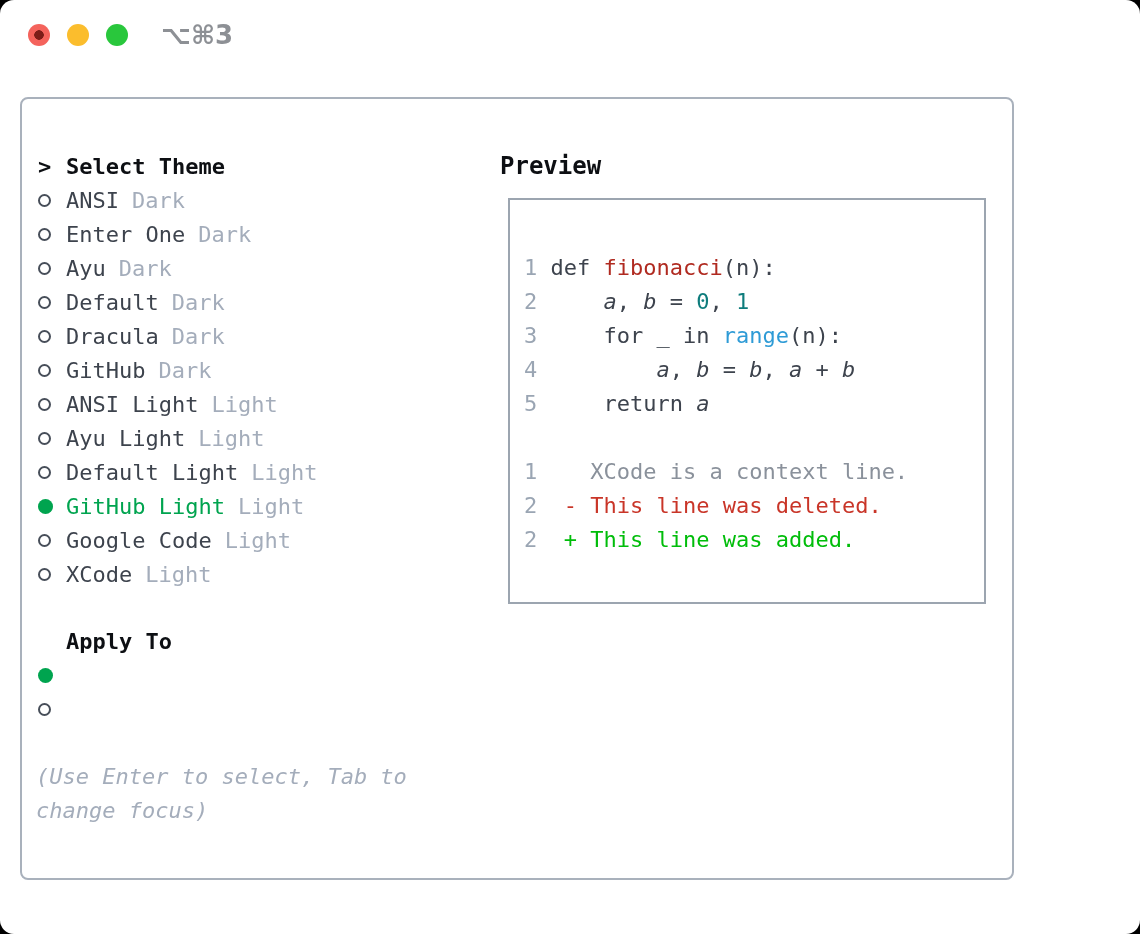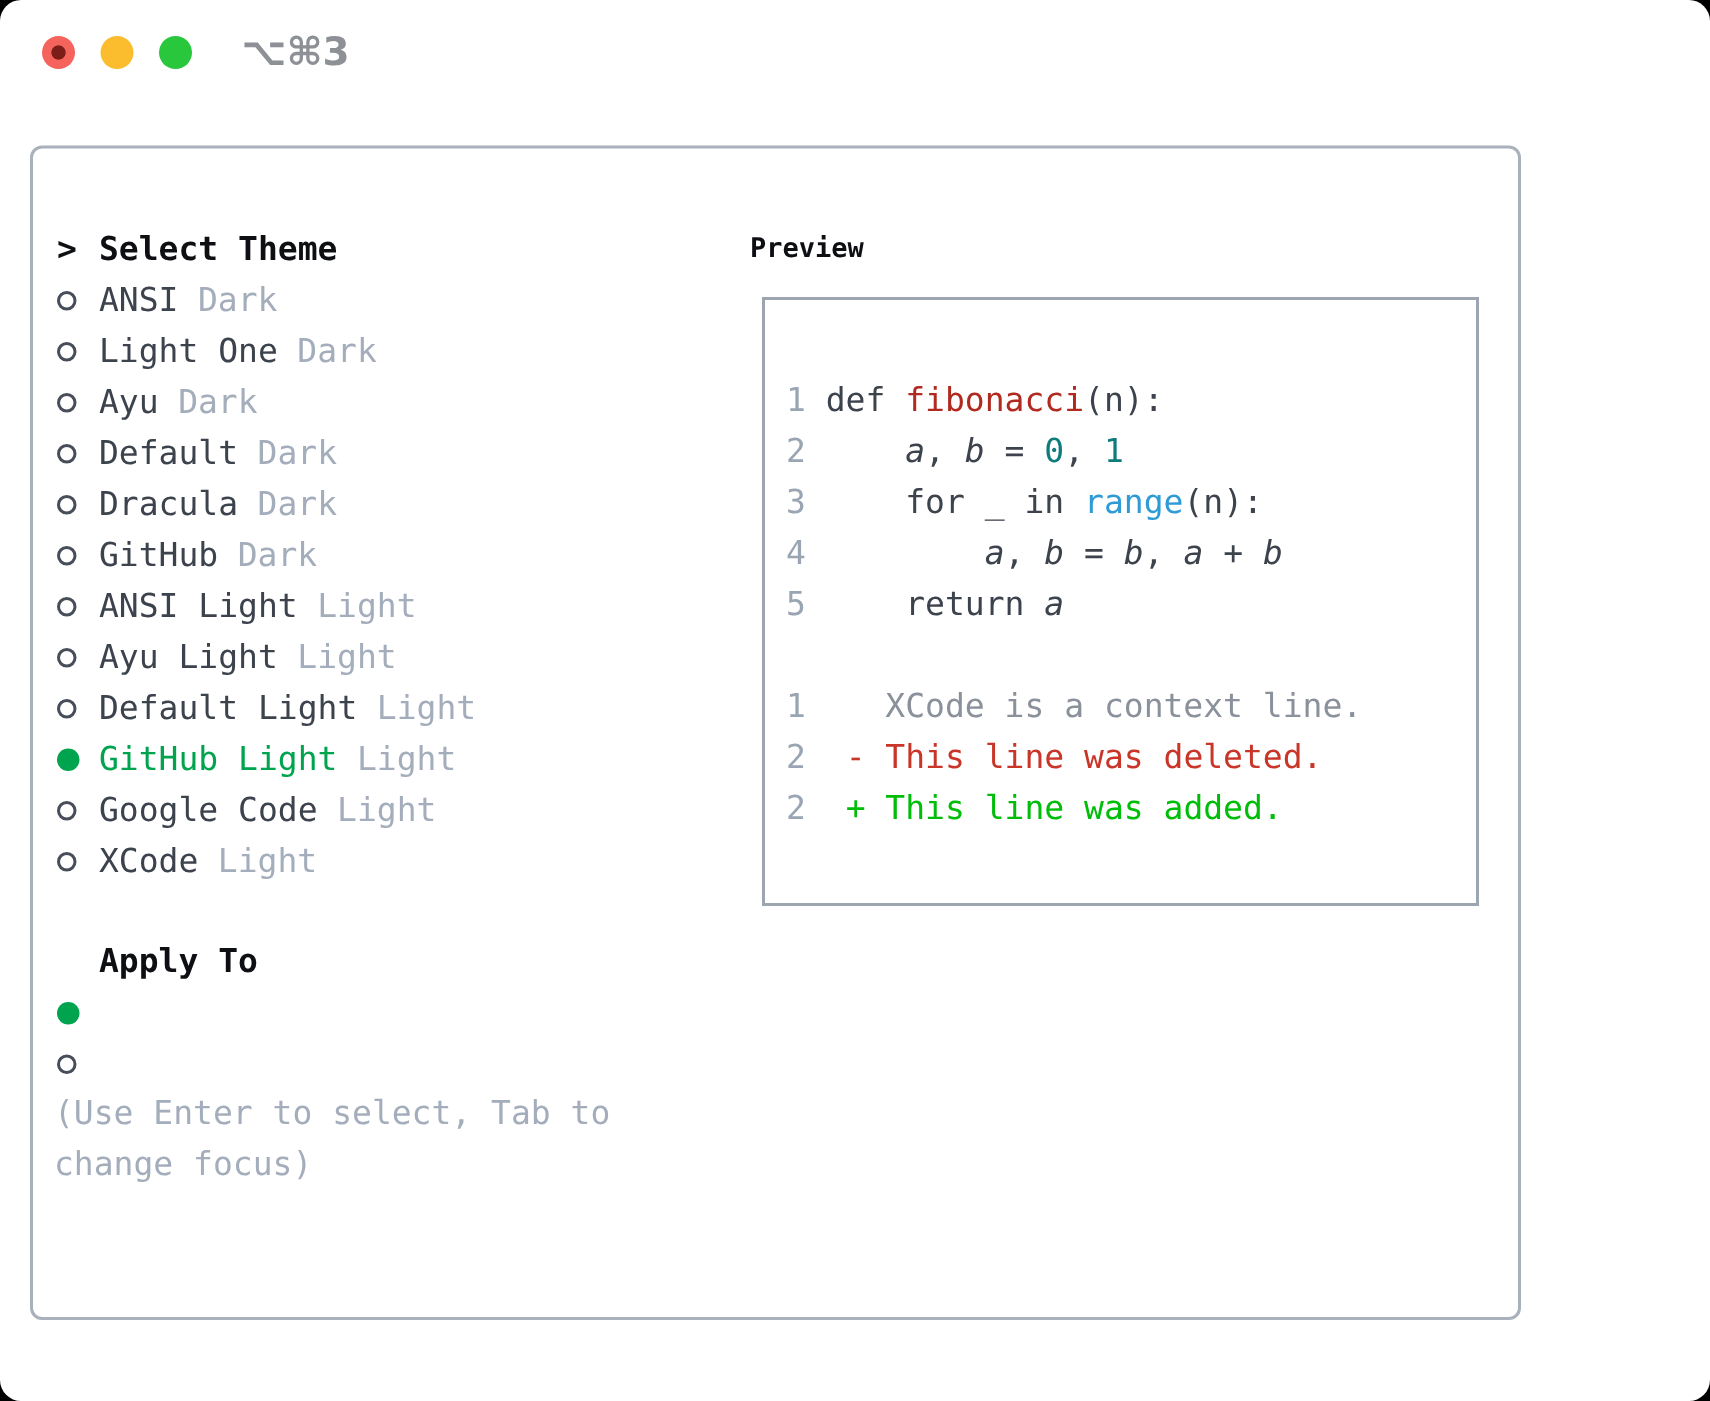--- a/index.html
+++ b/index.html
@@ -26,24 +26,24 @@
   .row{display:flex;align-items:center;height:34px;}
   .bullet-cell{width:30px;flex:0 0 30px;display:flex;align-items:center;padding-left:2px;box-sizing:border-box;}
   .prompt{color:#0d0f13;font-weight:bold;font-size:22px;}
   .section-header{color:#0d0f13;font-weight:bold;}
   .radio{width:13px;height:13px;border-radius:50%;border:2px solid #474e59;box-sizing:border-box;}
   .radio.filled{width:15px;height:15px;border:none;background:#00a44f;}
   .label{white-space:pre;}
   .row.selected .label{color:#00a44f;text-align:center;}
   .tag{color:#a4adbb;margin-left:13px;white-space:pre;}
   .gap-row{height:33px;}
-  .hint{width:386px;color:#a4adbb;line-height:34px;}
+  .hint{margin-top:34px;width:386px;color:#a4adbb;line-height:34px;font-style:italic;}
   
   .preview-heading{position:absolute;left:478px;top:50px;height:34px;line-height:34px;
-    font-size:18px;font-weight:bold;color:#0d0f13;}
+    font-size:24px;font-weight:bold;color:#0d0f13;}
   .preview-box{
     position:absolute;left:486px;top:99px;width:478px;height:406px;
     box-sizing:border-box;border:2px solid #9ca5b0;background:#fff;
     padding:51px 0 0 14px;overflow:hidden;
   }
   .code-line{height:34px;line-height:34px;font-size:22px;white-space:pre;color:#3d434d;}
   .seg.ln{color:#9aa5b3;}
   .seg.fg{color:#3d434d;}
   .seg.fn{color:#b02a20;}
   .seg.call{color:#2e9bd6;}
@@ -83,21 +83,21 @@
             <span class="bullet-cell">
               <span class="radio"></span>
             </span>
             <span class="label">ANSI</span>
             <span class="tag">Dark</span>
           </div>
           <div class="row">
             <span class="bullet-cell">
               <span class="radio"></span>
             </span>
-            <span class="label">Light One</span>
+            <span class="label">Enter One</span>
             <span class="tag">Dark</span>
           </div>
           <div class="row">
             <span class="bullet-cell">
               <span class="radio"></span>
             </span>
             <span class="label">Ayu</span>
             <span class="tag">Dark</span>
           </div>
           <div class="row">

